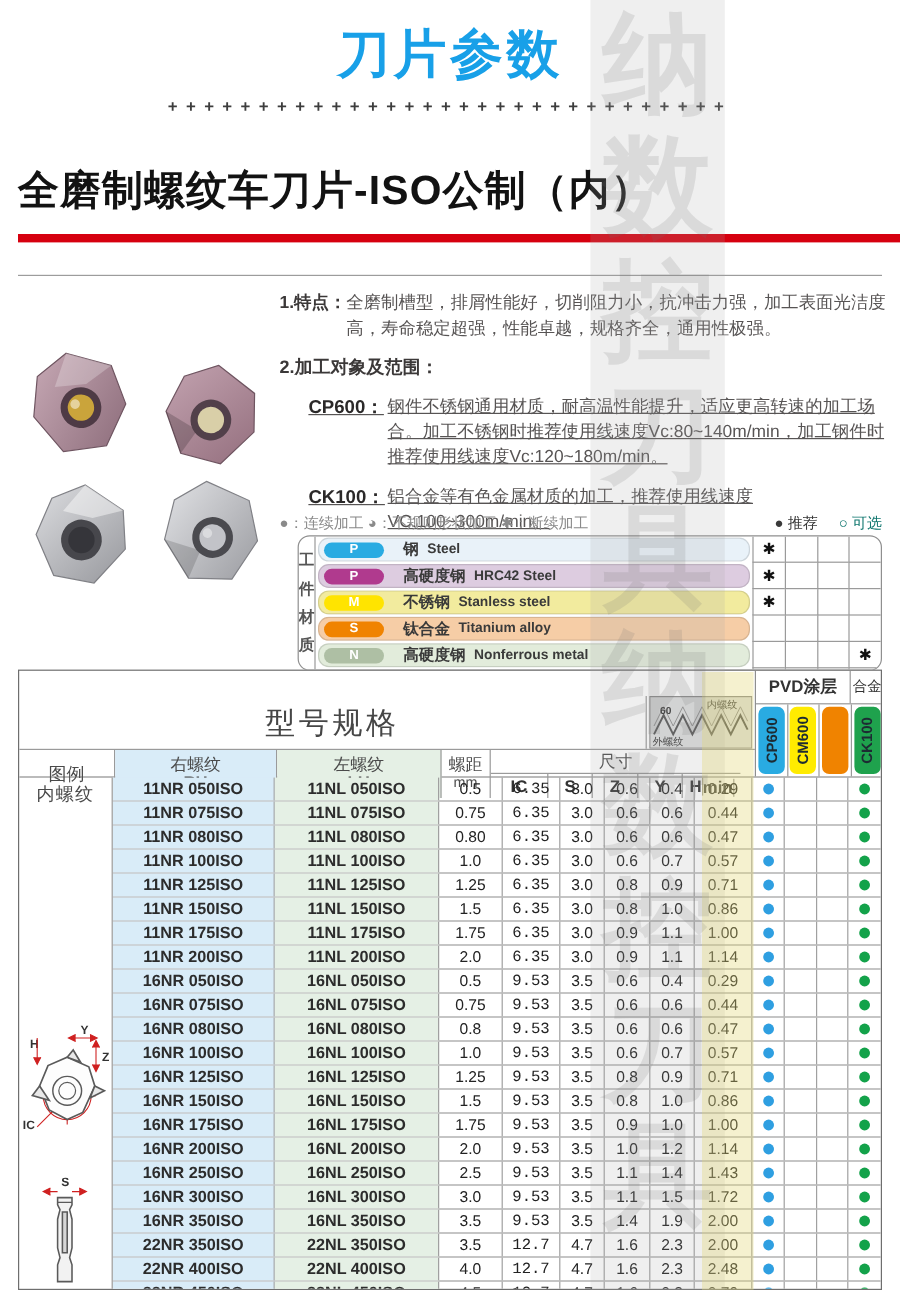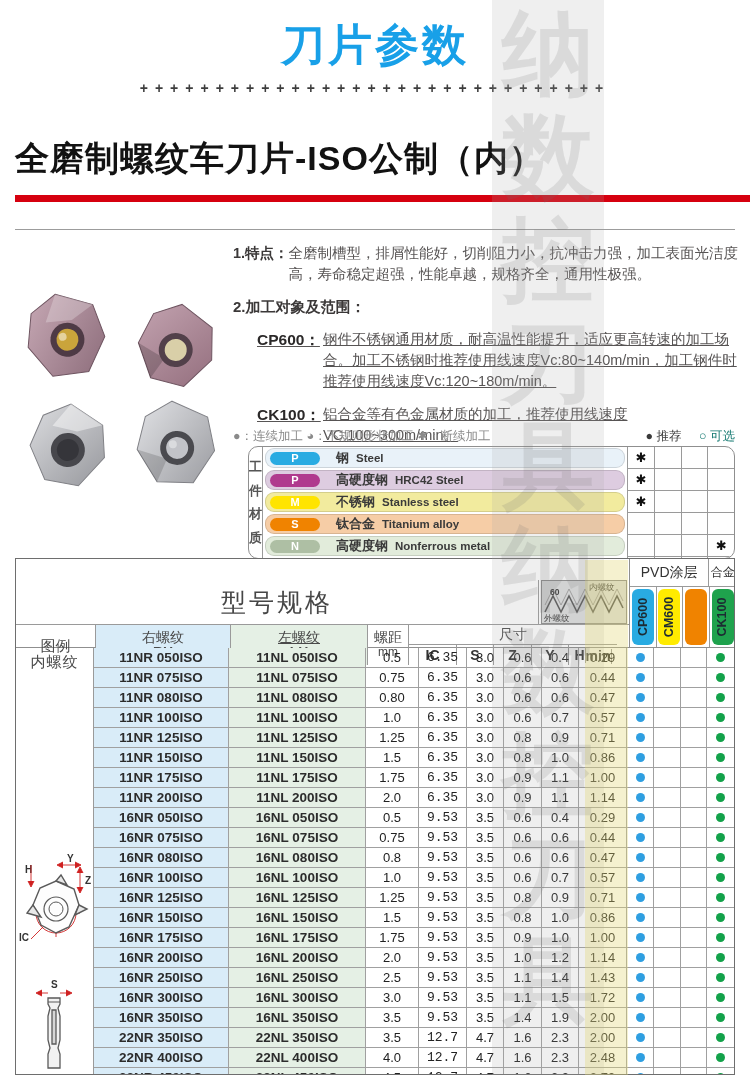--- a/index.html
+++ b/index.html
@@ -62,35 +62,35 @@
   .spec-head-left { width:613px; display:flex; flex-direction:column;margin-top:21px; }
   .sh-row1 { height:49px; display:flex; border-bottom:1px solid #9a9a9a; }
   .sh-title { width:523px; display:flex; align-items:center; justify-content:center;
     font-size:25px; color:#464646; letter-spacing:3px; border-right:1px solid #9a9a9a; }
   .sh-thread { width:90px; display:flex; align-items:center; justify-content:center; }
   .sh-row2 { height:40px; display:flex; }
   .hcell { display:flex; flex-direction:column; align-items:center; justify-content:center;
     border-right:1px solid #9a9a9a; font-size:14px; color:#4a4a4a; line-height:15px; }
   .hc-legend { width:80px; font-size:15px;text-align:right; }
   .hc-rh { width:135px; background:#d9ecf8; }
-  .hc-lh { width:137px; background:#e5f0e5;text-decoration:underline; }
+  .hc-lh { width:137px; background:#e5f0e5; }
   .hc-pitch { width:41px; }
   .hc-size { width:208px; border-right:none; padding:0; }
   .size-top { height:20px; display:flex; align-items:center; justify-content:center; width:100%;
     border-bottom:1px solid #9a9a9a; }
   .size-sub { height:20px; display:flex; width:100%; }
   .size-sub span { display:flex; align-items:center; justify-content:center;
     border-right:1px solid #9a9a9a; font-size:14px; font-weight:bold; color:#333; }
   .ss-ic{width:48px}.ss-s{width:37px}.ss-z{width:38px}.ss-y{width:37px}
   .ss-h{width:48px; border-right:none !important;}
   .sub-min { font-size:9px; font-weight:bold; margin-top:3px; }
   .spec-head-right { width:107px; border-left:1px solid #8f8f8f; display:flex; flex-direction:column; }
   .cr-labels { height:28px; display:flex; border-bottom:1px solid #9a9a9a; }
   .cr-pvd { width:80px; display:flex; align-items:center; justify-content:center;
-    font-size:14px; color:#333; border-right:1px solid #9a9a9a; }
+    font-size:14px; color:#333; border-right:1px solid #9a9a9a;font-weight:bold; }
   .cr-alloy { width:27px; display:flex; align-items:center; justify-content:center; font-size:12px; color:#333; }
   .cr-badges { flex:1; display:flex; }
   .badge-col { width:27px; border-right:1px solid #9a9a9a; display:flex; align-items:center; justify-content:center; }
   .badge-col:last-child { border-right:none; }
   .v-badge { width:22px; height:56px; border-radius:6px; display:flex; align-items:center; justify-content:center; }
   .v-badge span { transform:rotate(-90deg); font-size:12.5px; font-weight:bold; color:#1d2b33; white-space:nowrap; }
 
   .spec-body { display:flex; height:428px; }
   .legend-col { width:80px; border-right:1px solid #9a9a9a; position:relative; }
   .legend-group-label { position:absolute; top:5px; width:100%; text-align:center;

